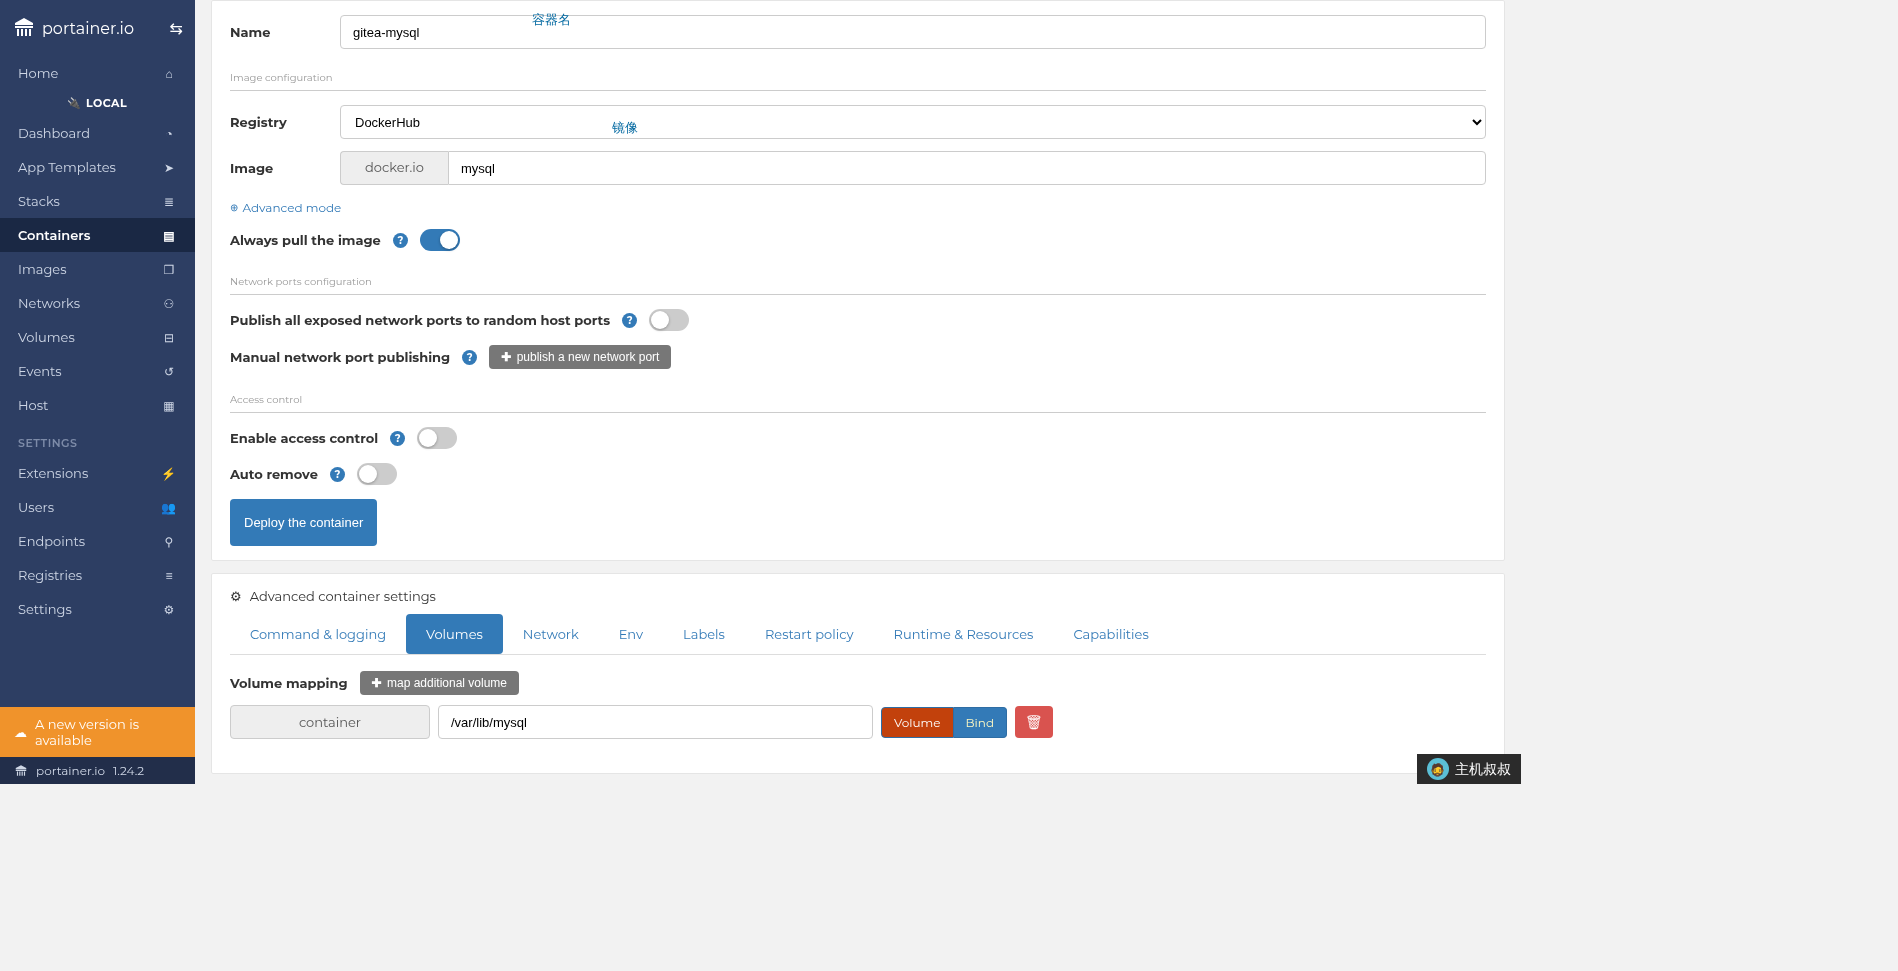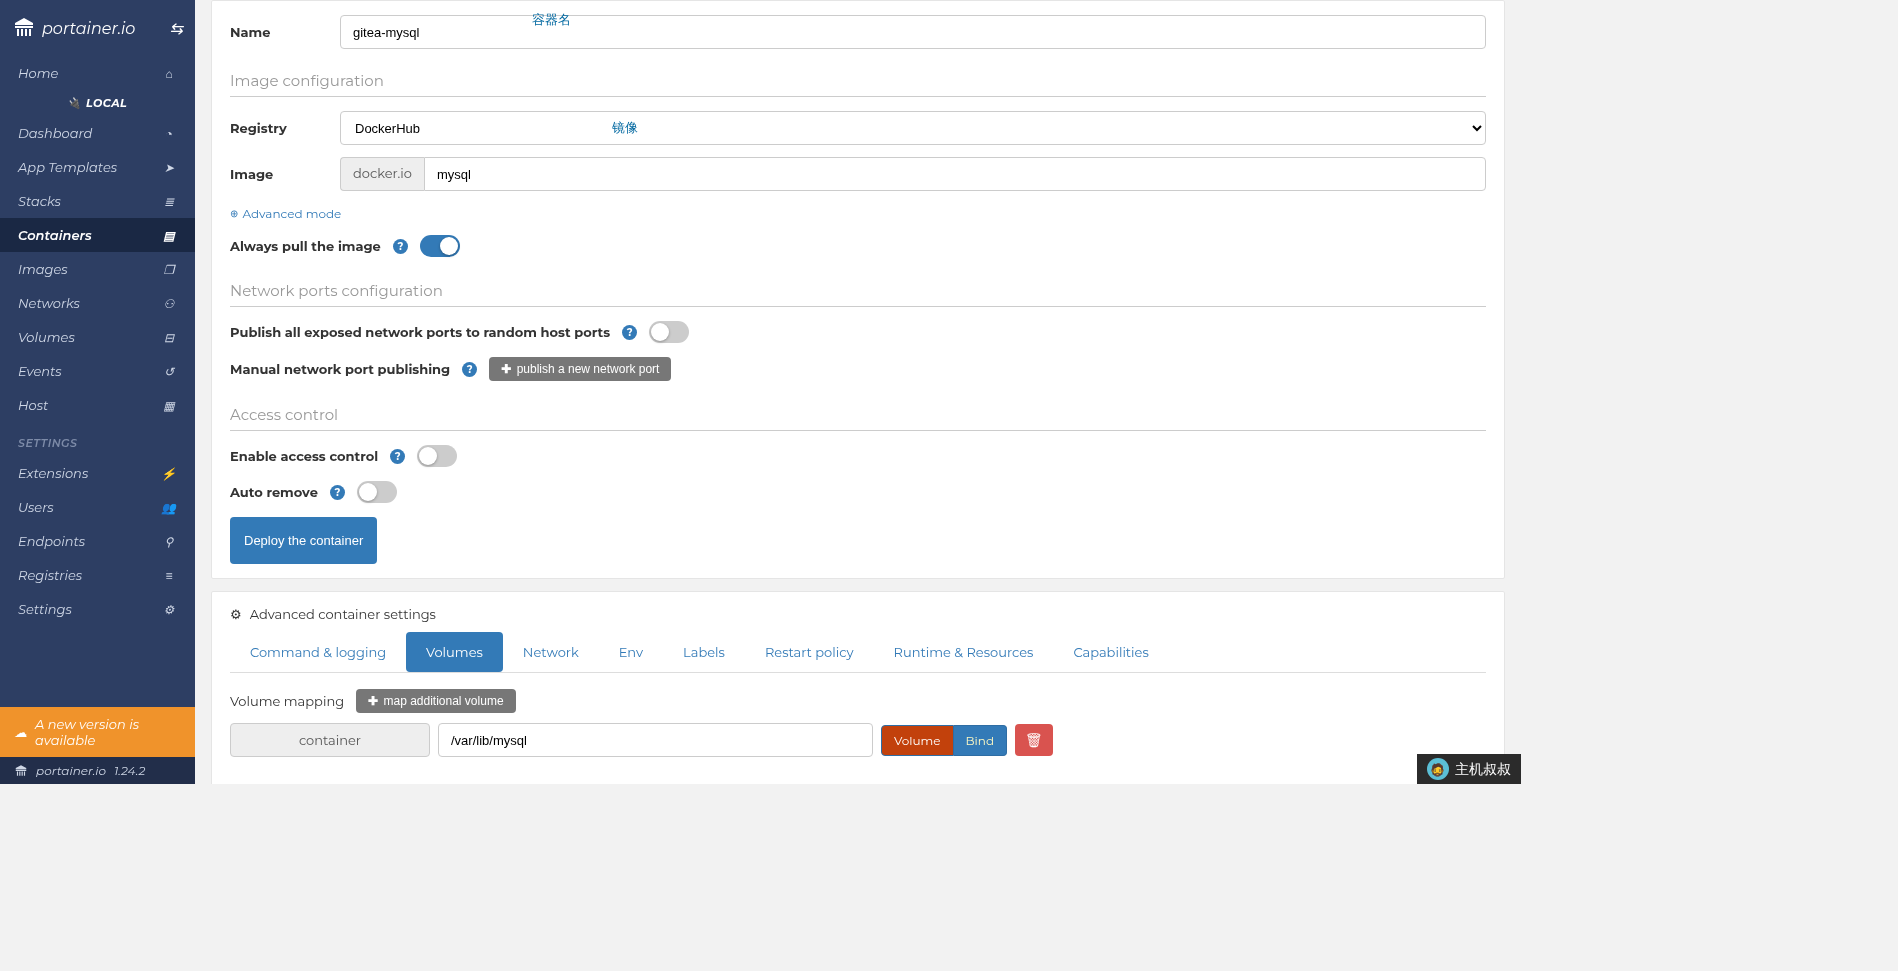--- a/index.html
+++ b/index.html
@@ -1,20 +1,20 @@
 <!DOCTYPE html>
 <html><head>
 <meta charset="utf-8">
 <style>
 * { box-sizing: border-box; margin: 0; padding: 0; }
 body { font-family: Montserrat, -apple-system, BlinkMacSystemFont, "Segoe UI", Roboto, sans-serif; font-size: 14px; background: #f2f2f2; color: #333; }
 .app { display: flex; height: 784px; width: 1521px; position: relative; }
 
 
-.sidebar { width: 195px; background: #2d3e63; color: #fff; display: flex; flex-direction: column; position: relative; font-style: italic; }
+.sidebar { width: 195px; background: #2d3e63; color: #fff; display: flex; flex-direction: column; position: relative; }
 .sidebar-header { display: flex; align-items: center; padding: 8px 12px; height: 56px; }
 .logo { display: flex; align-items: center; gap: 6px; color: #fff; font-size: 16px; }
 .logo svg { width: 24px; height: 24px; fill: #fff; }
 .swap-icon { margin-left: auto; color: #fff; font-size: 16px; cursor: pointer; }
 .sidebar-item { display: flex; align-items: center; padding: 9px 18px; color: #cfd7e6; font-size: 13px; cursor: pointer; justify-content: space-between; }
 .sidebar-item.active { background: #1a2844; color: #fff; font-weight: 600; }
 .sidebar-item .icon { width: 16px; text-align: center; font-size: 12px; }
 .sidebar-sub { text-align: center; padding: 6px 0; font-size: 11px; font-weight: 700; color: #fff; letter-spacing: 0.5px; }
 .sidebar-sub .plug { margin-right: 4px; }
 .sidebar-section-header { padding: 14px 18px 6px; font-size: 11px; font-weight: 600; color: #7d8ba8; letter-spacing: 0.5px; }
@@ -22,23 +22,23 @@
 .update-banner { background: #f0932b; color: #fff; padding: 9px 14px; font-size: 13px; display: flex; align-items: center; gap: 8px; cursor: pointer; }
 .sidebar-bottom { background: #222e4a; padding: 6px 14px; display: flex; align-items: center; gap: 8px; font-size: 12px; color: #cfd7e6; }
 .sidebar-bottom .logo-mini { width: 14px; height: 14px; fill: #cfd7e6; }
 
 
 .main { flex: 1; overflow-y: auto; padding: 0 0 20px; }
 .panel { background: #fff; margin: 0 16px 12px; padding: 14px 18px; border: 1px solid #e5e5e5; border-radius: 2px; }
 .form-row { display: flex; align-items: center; margin-bottom: 12px; }
 .form-label { width: 110px; font-size: 13px; font-weight: 700; color: #333; }
 .form-input { flex: 1; padding: 7px 12px; border: 1px solid #ccc; border-radius: 4px; font-size: 13px; height: 34px; }
-.section-header { font-size: 15px; color: #999; padding: 10px 0 6px; border-bottom: 1px solid #ccc; margin-bottom: 14px; }
+.section-header { font-size: 10px; color: #999; padding: 10px 0 6px; border-bottom: 1px solid #ccc; margin-bottom: 14px; }
 .input-group { display: flex; flex: 1; }
-.input-addon { background: #eee; border: 1px solid #ccc; border-right: none; border-radius: 4px 0 0 4px; padding: 7px 12px; font-size: 13px; color: #555; }
+.input-addon { background: #eee; border: 1px solid #ccc; border-right: none; border-radius: 4px 0 0 4px; padding: 7px 24px; font-size: 13px; color: #555; }
 .input-group .form-input { border-radius: 0 4px 4px 0; }
 .select-full { flex: 1; padding: 7px 10px; border: 1px solid #ccc; border-radius: 4px; font-size: 13px; height: 34px; background: #fff; }
 .link-btn { color: #337ab7; font-size: 12px; cursor: pointer; display: inline-flex; align-items: center; gap: 4px; }
 .link-btn .glyph { font-size: 10px; }
 
 .toggle-row { display: flex; align-items: center; gap: 12px; margin-bottom: 14px; }
 .toggle-label { font-size: 13px; font-weight: 700; color: #333; }
 .help-icon { width: 15px; height: 15px; border-radius: 50%; background: #337ab7; color: #fff; display: inline-flex; align-items: center; justify-content: center; font-size: 10px; font-weight: 700; cursor: help; }
 .switch { position: relative; width: 40px; height: 22px; background: #ccc; border-radius: 22px; cursor: pointer; }
 .switch.on { background: #337ab7; }
@@ -254,21 +254,21 @@
         <div class="tab active">Volumes</div>
         <div class="tab">Network</div>
         <div class="tab">Env</div>
         <div class="tab">Labels</div>
         <div class="tab">Restart policy</div>
         <div class="tab">Runtime &amp; Resources</div>
         <div class="tab">Capabilities</div>
       </div>
 
       <div class="vol-header">
-        <span style="font-weight:400;text-align:center;">Volume mapping</span>
+        <span style="font-weight:700;text-align:center;">Volume mapping</span>
         <button class="btn btn-gray">
           <span class="plus">✚</span>
           <span>map additional volume</span>
         </button>
       </div>
 
       <div class="vol-row">
         <div class="vol-label-box">container</div>
         <input class="vol-input" value="/var/lib/mysql" style="">
         <div class="btn-group">

